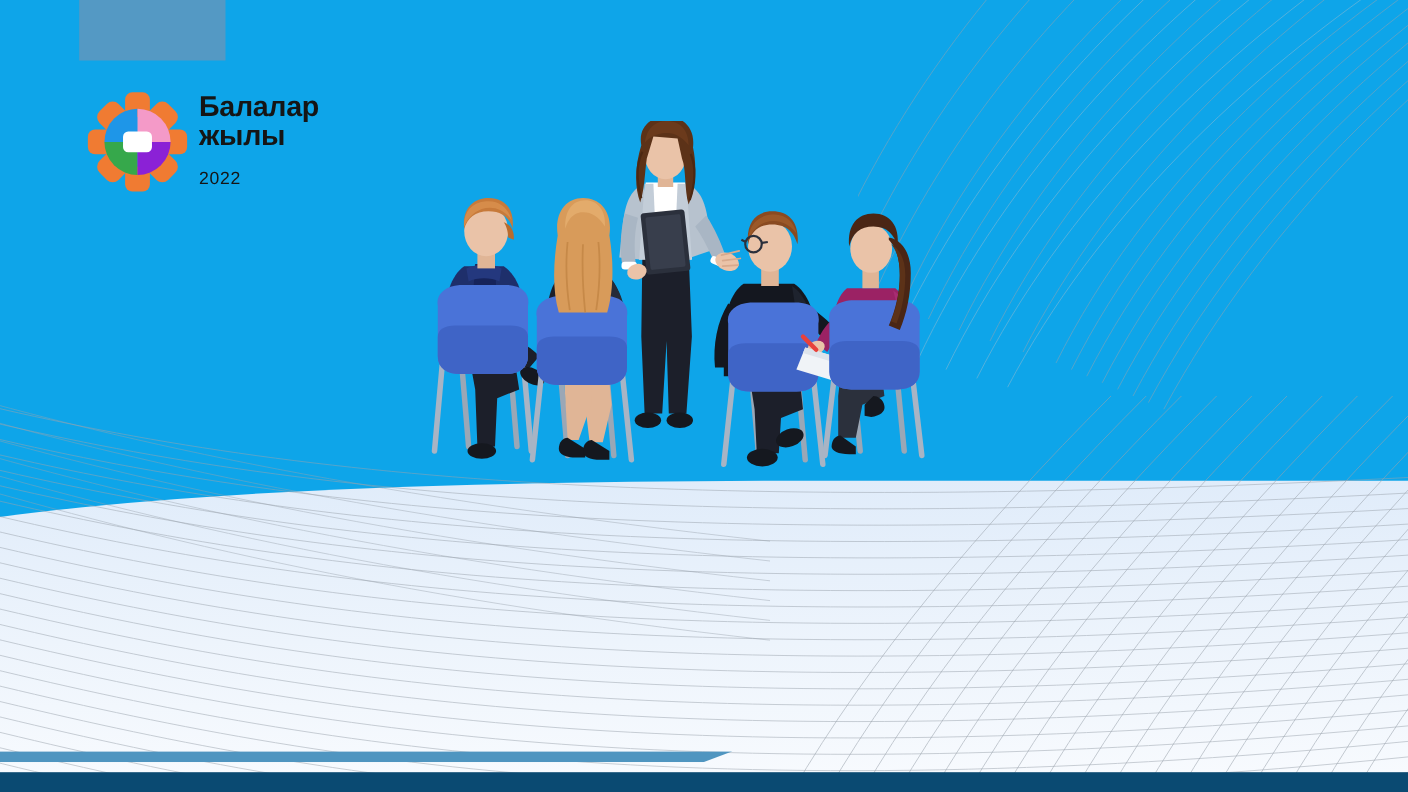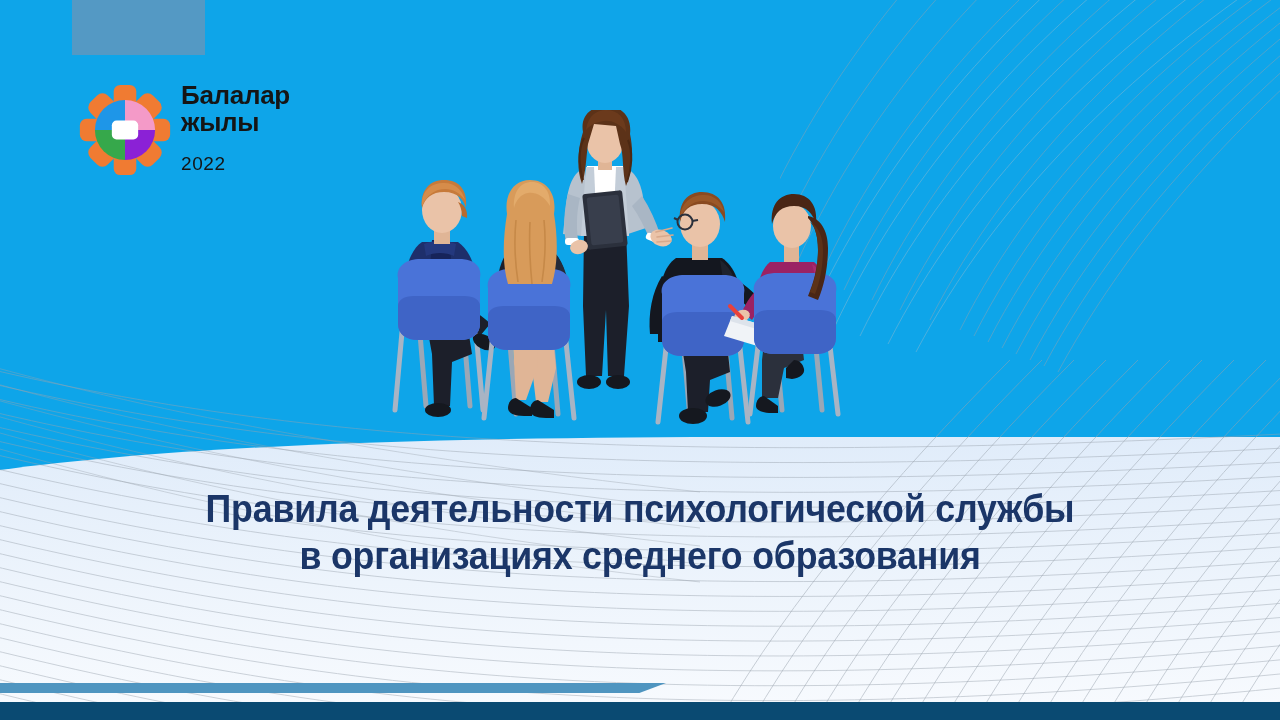--- a/index.html
+++ b/index.html
@@ -52,21 +52,21 @@
     padding-bottom: 4px;
   }
   .logo-line1, .logo-line2 {
     font-size: 26px;
     font-weight: 700;
     color: #151515;
     letter-spacing: -0.3px;
     line-height: 1.04;
   }
   .logo-year {
-    font-size: 19px;
+    font-size: 16px;
     font-weight: 400;
     color: #151515;
     letter-spacing: 0.6px;
     margin-top: 18px;
   }
 
   
   .illustration {
     position: absolute;
     left: 380px;
@@ -423,21 +423,17 @@
 
         <ellipse cx="412" cy="116" rx="19" ry="22" fill="#EAC3A8"></ellipse>
 
         <path d="M392,114 C390,94 400,84 414,84 C429,84 438,95 436,114 C433,104 427,96 414,96 C402,96 395,102 392,114 Z" fill="#4A2615"></path>
         <path d="M428,106 C440,108 448,120 448,138 C448,158 444,176 438,190 L428,186 C434,172 438,156 438,140 C438,124 434,114 428,108 Z" fill="#4A2615"></path>
         <path d="M430,112 C438,116 443,126 443,140 C443,156 440,172 435,184 L430,182 C435,170 438,155 438,140 C438,126 435,117 430,112 Z" fill="#5C3218"></path>
       </g>
     </svg>
   </div>
 
-  <div class="title-wrap">
-    <div class="title-line">Правила деятельности психологической службы</div>
-    <div class="title-line">в организациях среднего образования</div>
-  </div>
 
   <div class="stripe-blue"></div>
   <div class="bar-navy"></div>
 
 </div>
 
 </body></html>

